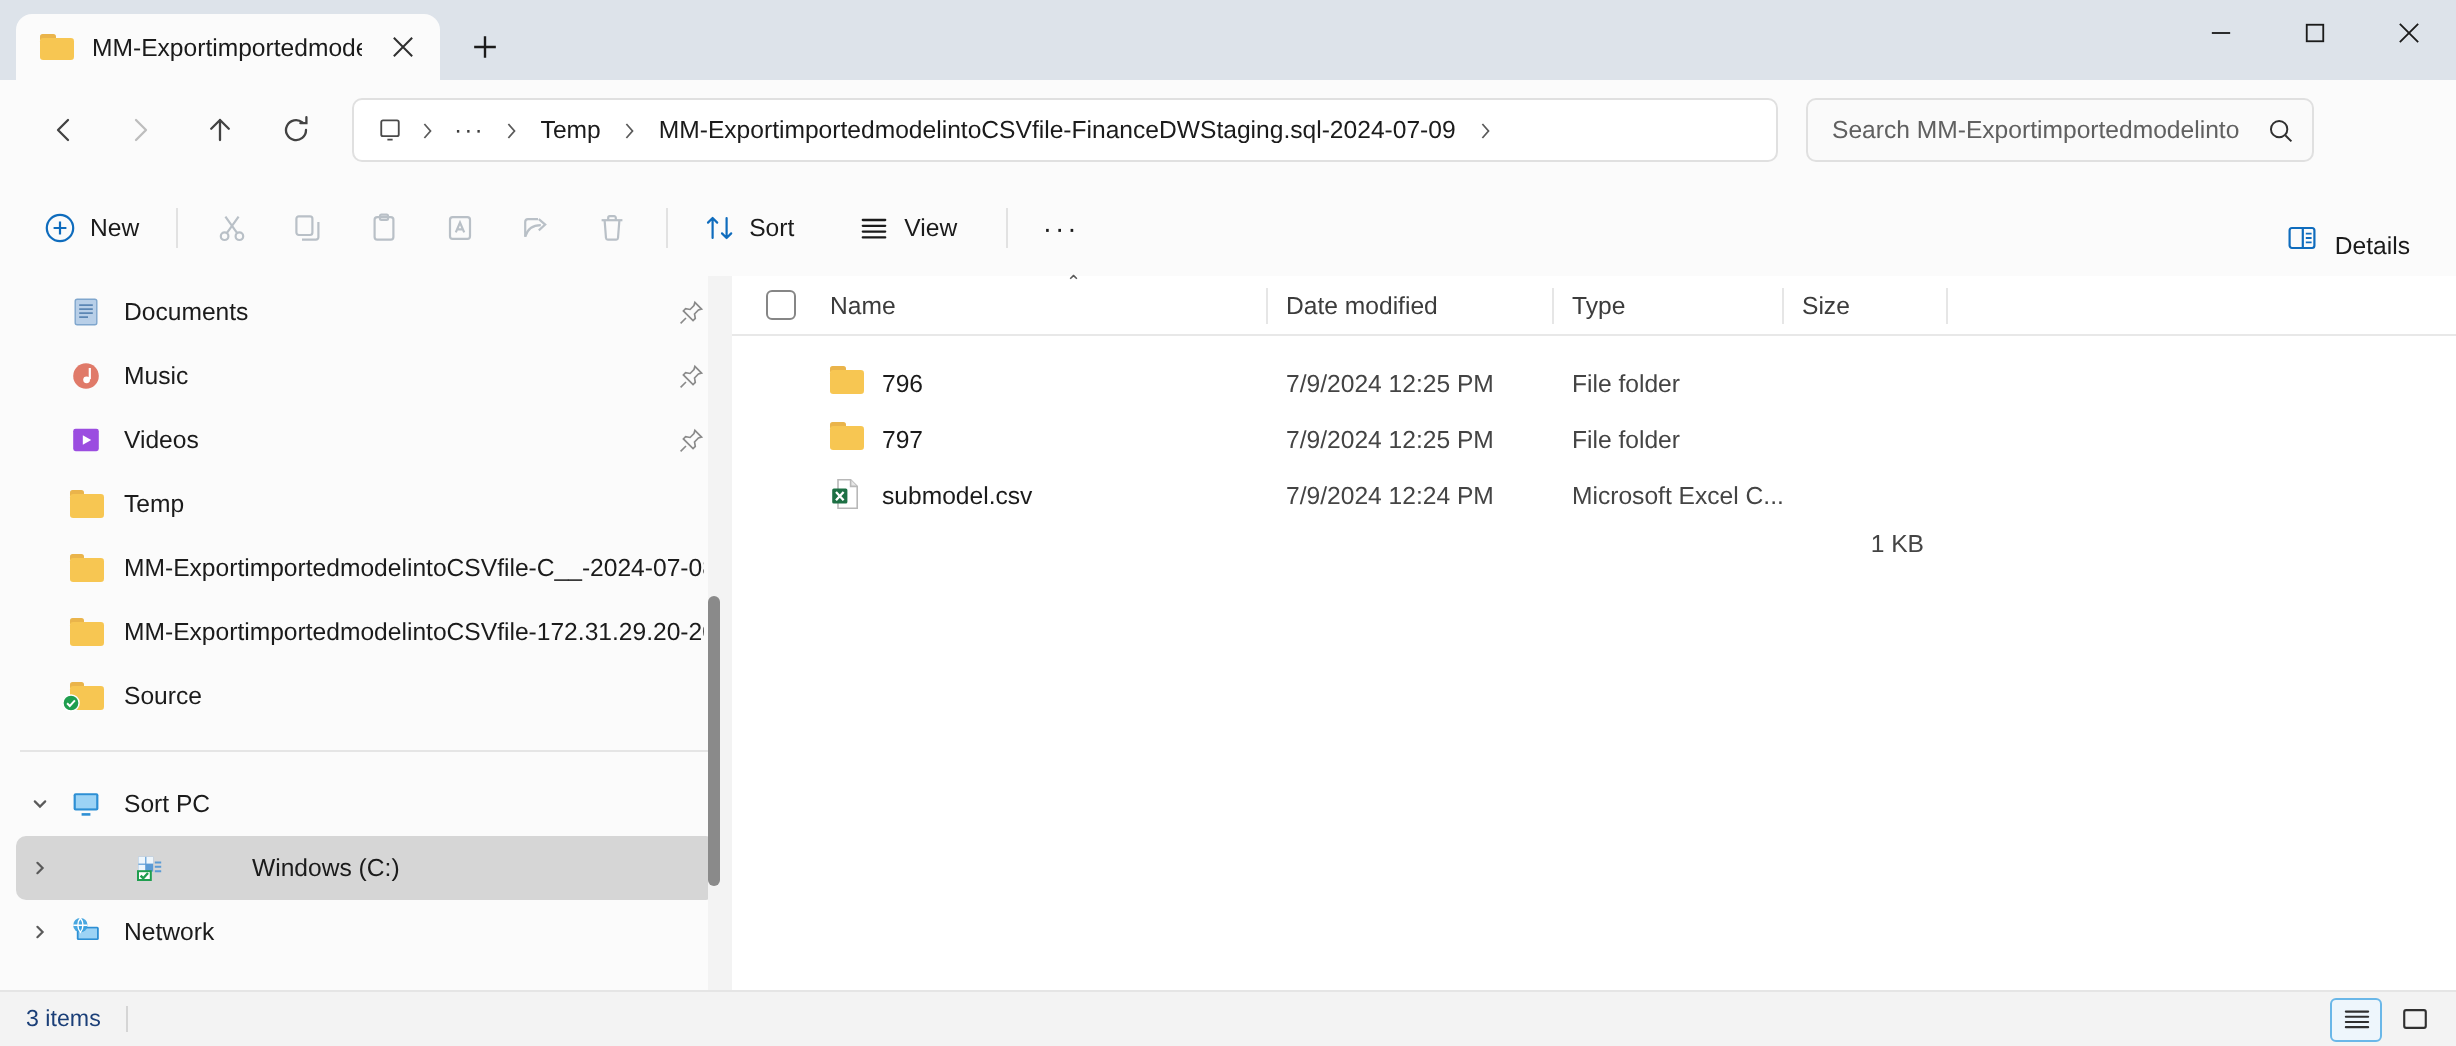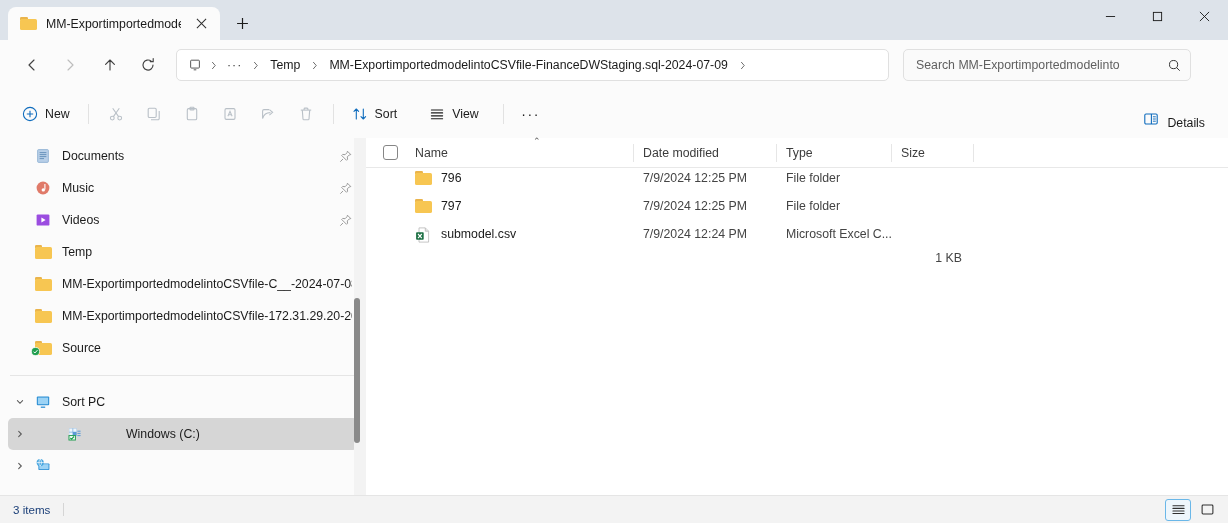--- a/index.html
+++ b/index.html
@@ -94,21 +94,21 @@
   }
   .crumb-sep svg { width: 7px; height: 11px; }
   .crumb {
     font-size: 12.3px; color: #1b1b1b;
     padding: 3px 5px; border-radius: 4px;
     white-space: nowrap; line-height: 17px;
   }
   .crumb.ellipsis { letter-spacing: 1px; color: #3c3c3c; padding: 3px 4px; }
 
   .searchbox {
-    width: 288px; height: 32px; margin-left: 14px;
+    width: 254px; height: 32px; margin-left: 14px;
     background: #fafafa;
     border: 1px solid #e0e0e0;
     border-radius: 5px;
     display: flex; align-items: center;
     padding: 0 8px 0 12px;
     flex: 0 0 auto; overflow: hidden;
   }
   .search-ph {
     flex: 1 1 auto; font-size: 12.3px; color: #606060;
     white-space: nowrap; overflow: hidden; line-height: 17px;
@@ -216,21 +216,21 @@
     position: absolute; left: 128px; top: -1px;
     color: #5a5a5a; font-size: 9px; line-height: 9px;
   }
 
   .rows { flex: 1 1 auto; padding-top: 3px; }
   .row {
     height: 28px; display: flex; align-items: center;
     padding-left: 9px; margin: 0 6px 0 0; border-radius: 4px;
   }
   .cell { font-size: 12.3px; color: #1b1b1b; white-space: nowrap; overflow: hidden;
-    padding-left: 10px; display: flex; align-items: flex-start; height: 28px; }
+    padding-left: 10px; display: flex; align-items: flex-end; height: 28px; }
   .cell.sub { color: #444; }
   .cell-name { width: 228px; flex: 0 0 228px; gap: 9px; padding-left: 10px; }
   .cell-date { width: 143px; flex: 0 0 143px; }
   .cell-type { width: 115px; flex: 0 0 115px; }
   .cell-size { width:  82px; flex: 0 0  82px; justify-content: flex-end; padding-right: 11px; margin-top: 47px; }
   .row-icon { width: 17px; height: 16px; flex: 0 0 17px; position: relative; }
 
   
   .folder { width: 17px; height: 14px; position: relative; }
   .folder .tabtop {
@@ -623,20 +623,21 @@
               </svg>
           </span>
           <span class="nav-icon">
             <svg viewBox="0 0 16 16" width="16" height="16">
               <rect x="3.4" y="5.4" width="11" height="6.6" rx="0.8" fill="#2d8fd4"></rect>
               <rect x="4.3" y="6.2" width="9.2" height="5" fill="#9cd3f5"></rect>
               <circle cx="5.2" cy="4.6" r="3.6" fill="#3aa0dd" opacity="0.92"></circle>
               <path d="M1.6 4.6 H8.8 M5.2 1 C6.9 3 6.9 6.3 5.2 8.2 C3.5 6.3 3.5 3 5.2 1 Z" stroke="#fff" stroke-width="0.7" fill="none"></path>
             </svg>
           </span>
+          <span class="nav-label">Network</span>
         </div>
       </div>
 
       <div class="sidebar-edge"></div>
       <div class="sb-track">
         <div class="sb-thumb"></div>
       </div>
     </div>
 
     <div class="filepane">

